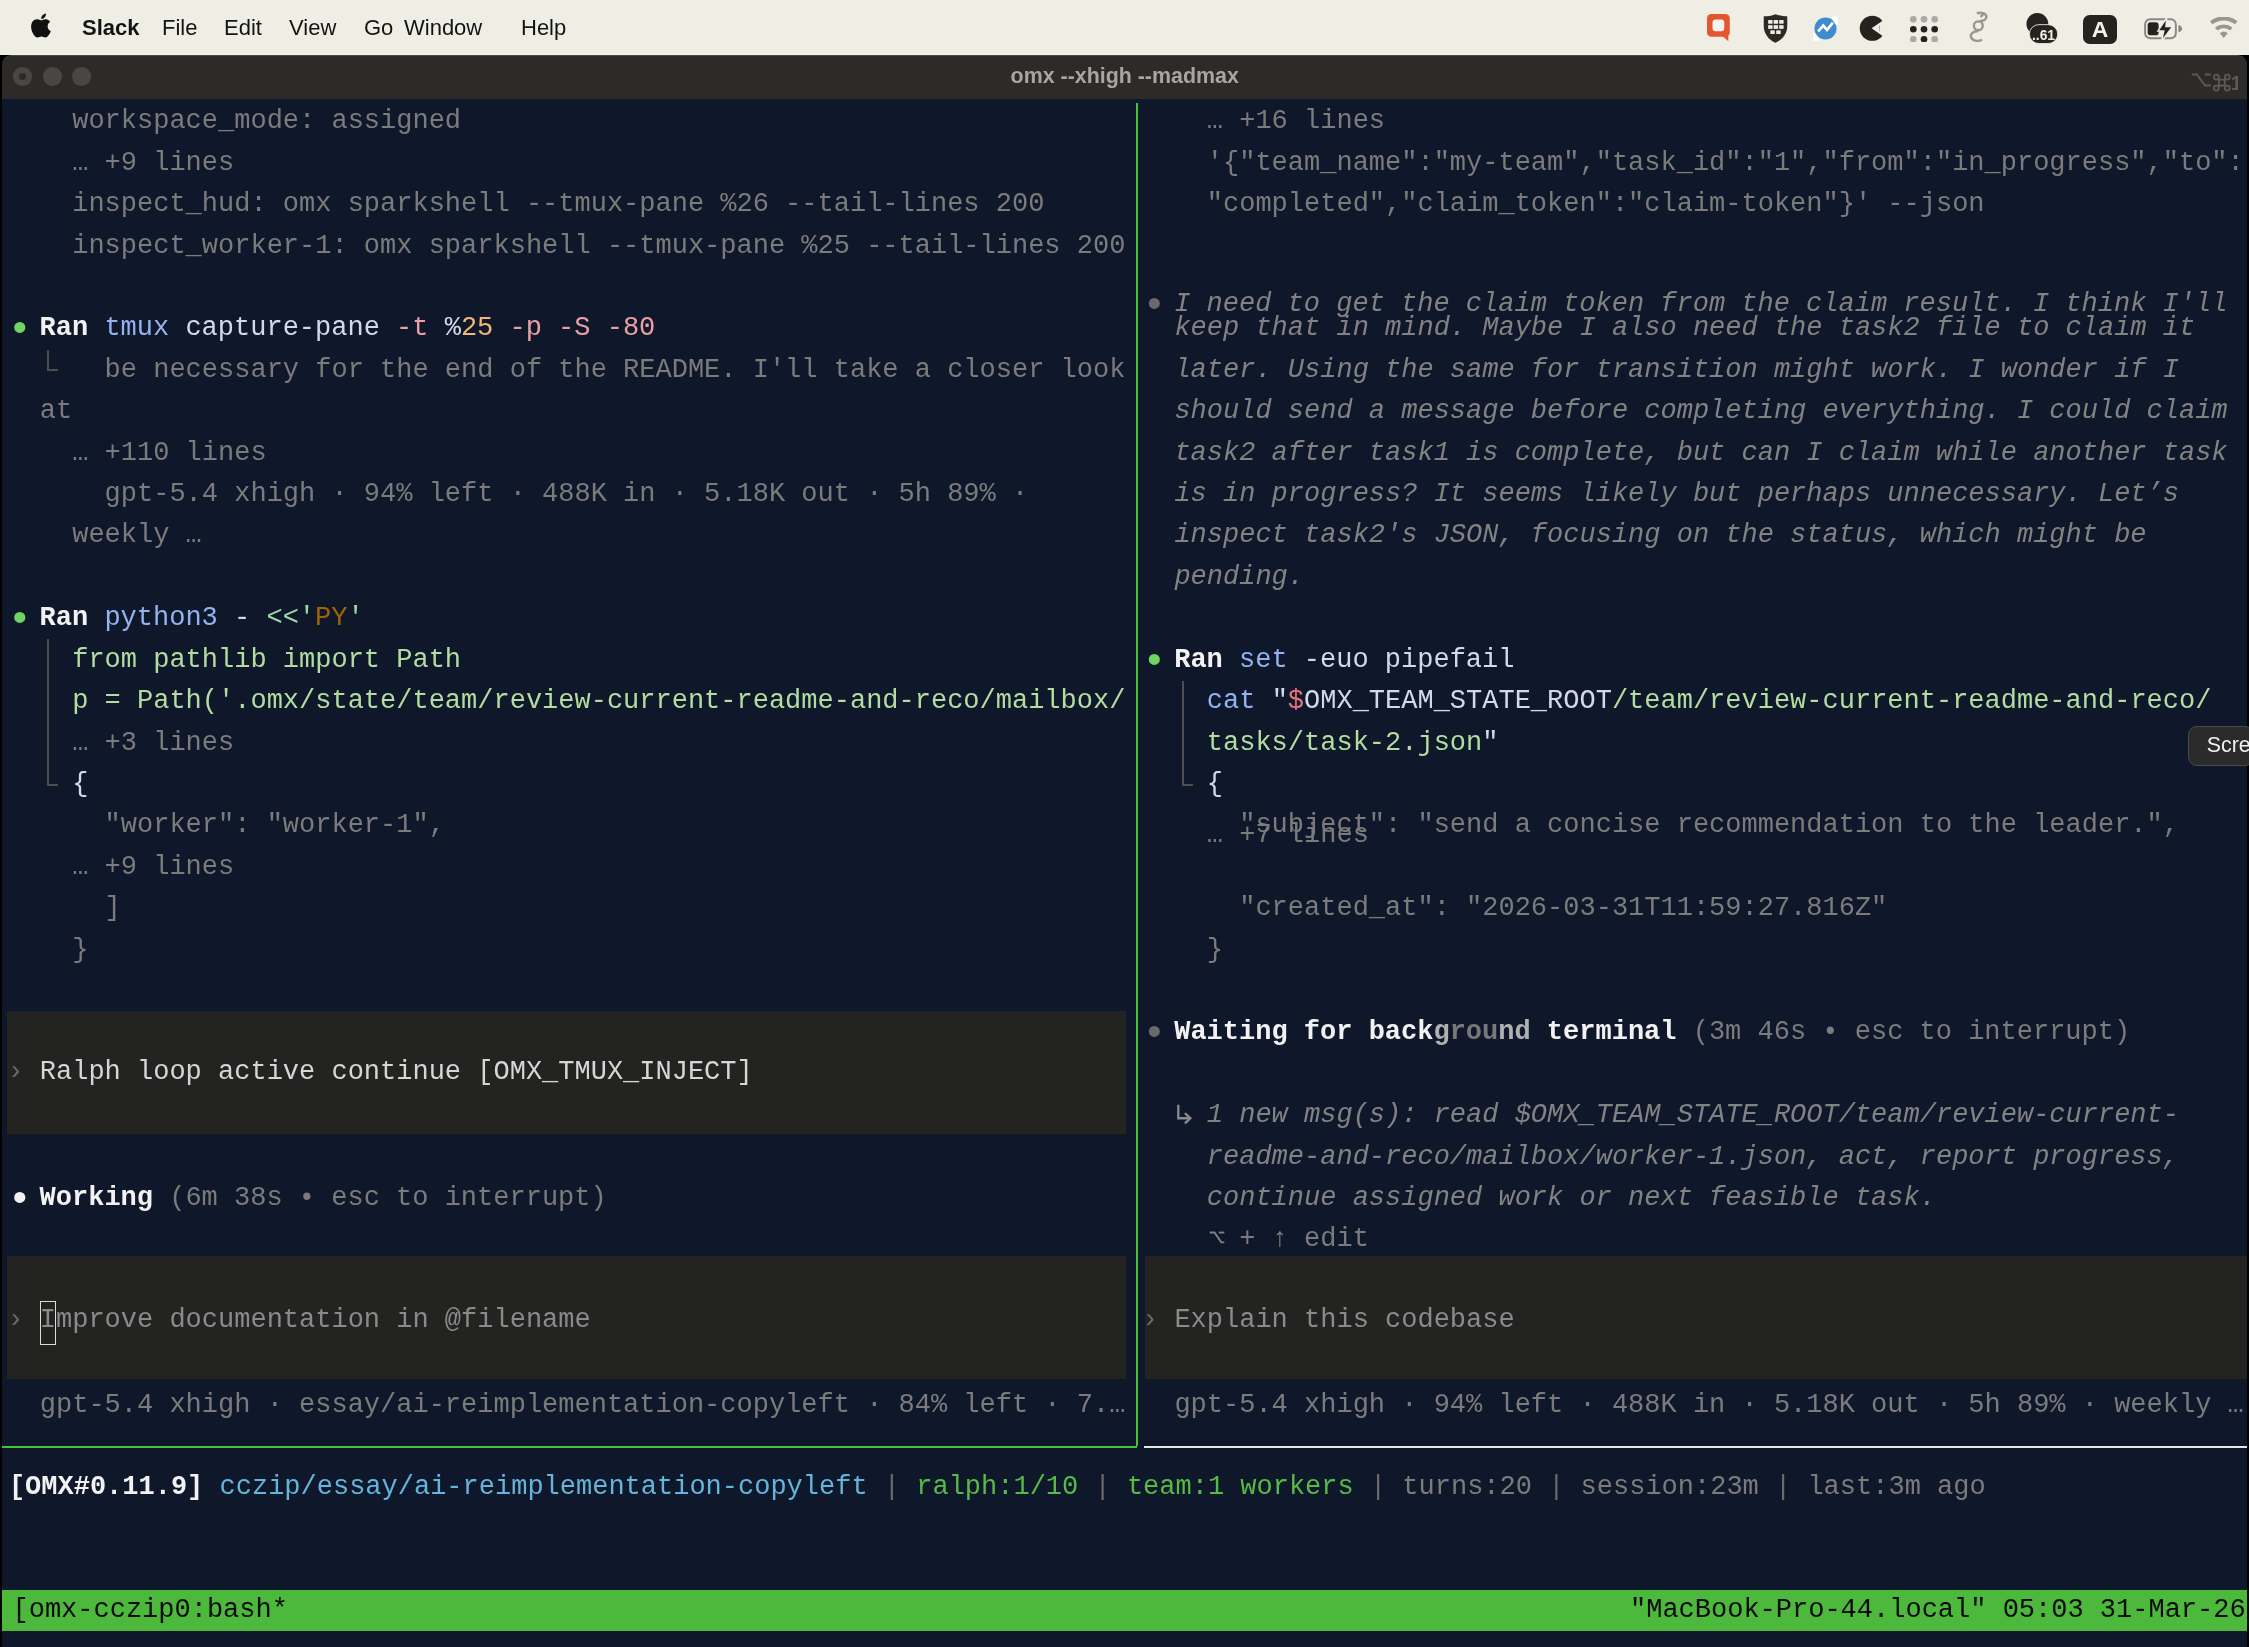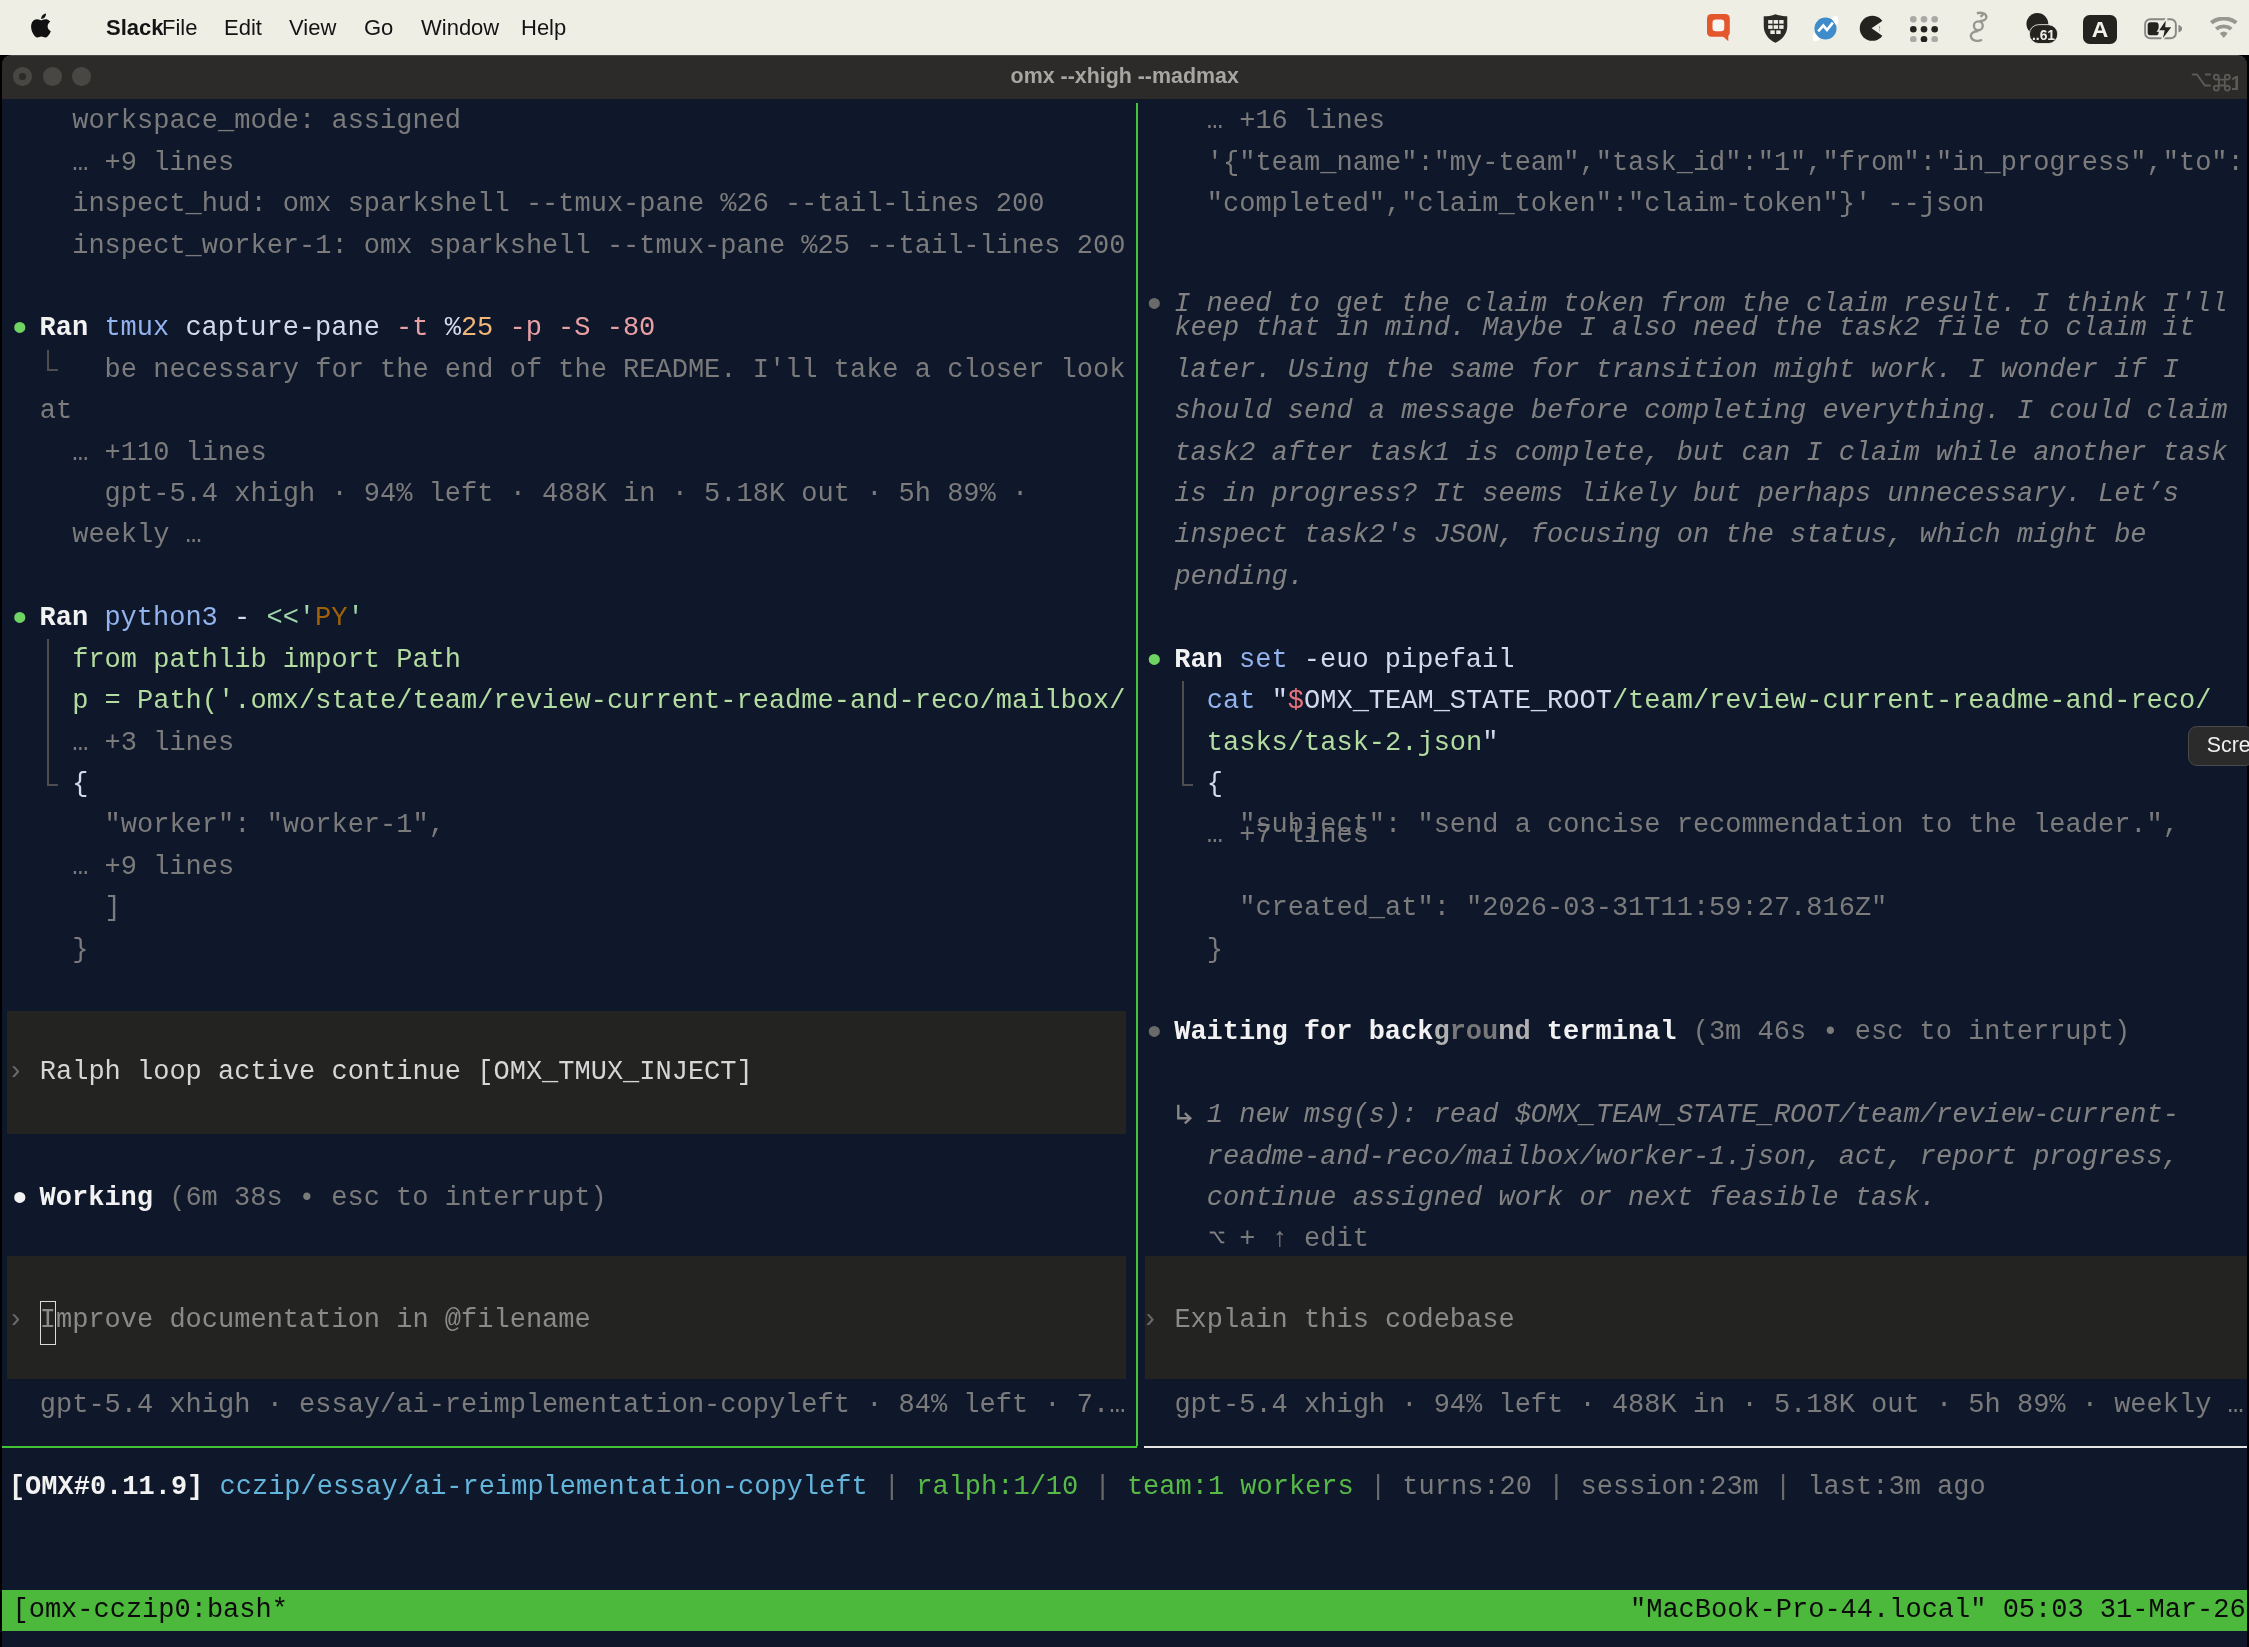--- a/index.html
+++ b/index.html
@@ -29,26 +29,26 @@
   .vline { position:absolute; background:#43C335; }
   .cy { color:#64B5DB; } .sg { color:#57BA47;margin-top:25px; }
 </style>
 </head>
 <body>
 <div class="menubar">
   <svg style="position:absolute;left:31px;top:13.3px" width="20" height="25" viewBox="0 0 27 34">
     <path fill="#111" d="M22.5 18.1c0-4.2 3.4-6.2 3.6-6.3-2-2.9-5-3.3-6.1-3.3-2.6-.3-5 1.5-6.3 1.5-1.3 0-3.3-1.5-5.5-1.4-2.8 0-5.4 1.6-6.8 4.1-2.9 5-.7 12.5 2 16.6 1.4 2 3 4.2 5.2 4.1 2.1-.1 2.9-1.3 5.4-1.3s3.2 1.3 5.5 1.3c2.3 0 3.7-2 5-4 1.6-2.3 2.3-4.6 2.3-4.7-.1 0-4.3-1.7-4.3-6.6z"></path>
     <path fill="#111" d="M18.6 5.8c1.1-1.4 1.9-3.3 1.7-5.2-1.6.1-3.6 1.1-4.8 2.5-1 1.2-2 3.2-1.7 5 1.8.1 3.6-.9 4.8-2.3z"></path>
   </svg>
-  <div class="mi" style="left:82px; font-weight:bold;margin-left:24px;">Slack</div>
+  <div class="mi" style="left:82px; font-weight:bold;">Slack</div>
   <div class="mi" style="left:162px;">File</div>
   <div class="mi" style="left:224px;">Edit</div>
   <div class="mi" style="left:289px;">View</div>
   <div class="mi" style="left:364px;">Go</div>
-  <div class="mi" style="left:421px;">Window</div>
+  <div class="mi" style="left:404px;">Window</div>
   <div class="mi" style="left:521px;">Help</div>
 
 <svg style="position:absolute;left:1707px;top:14px" width="25" height="29.5" viewBox="0 0 34 40">
   <rect x="0" y="0" width="31" height="31" rx="6" fill="#E4572E"></rect>
   <path d="M20 29 l9 8 v-8 z" fill="#E4572E"></path>
   <rect x="7.5" y="7.5" width="16" height="16" rx="4.5" fill="#F6F5EF"></rect>
 </svg>
 <svg style="position:absolute;left:1763px;top:14px" width="25" height="29" viewBox="0 0 34 39">
   <path fill="#2B2A26" d="M17 0c5 2 11 3 16 3v13c0 10-6 18-16 23C7 34 1 26 1 16V3C6 3 12 2 17 0z"></path>
   <g fill="#EFEEE5">

